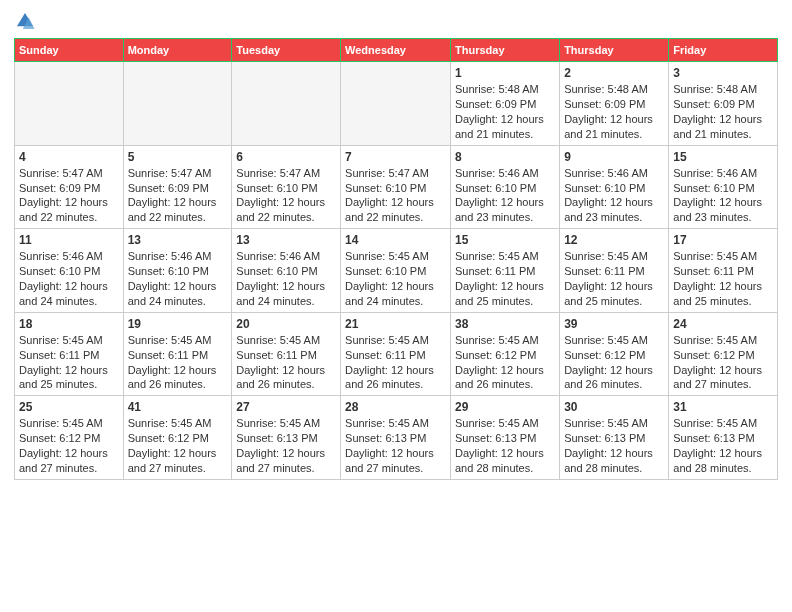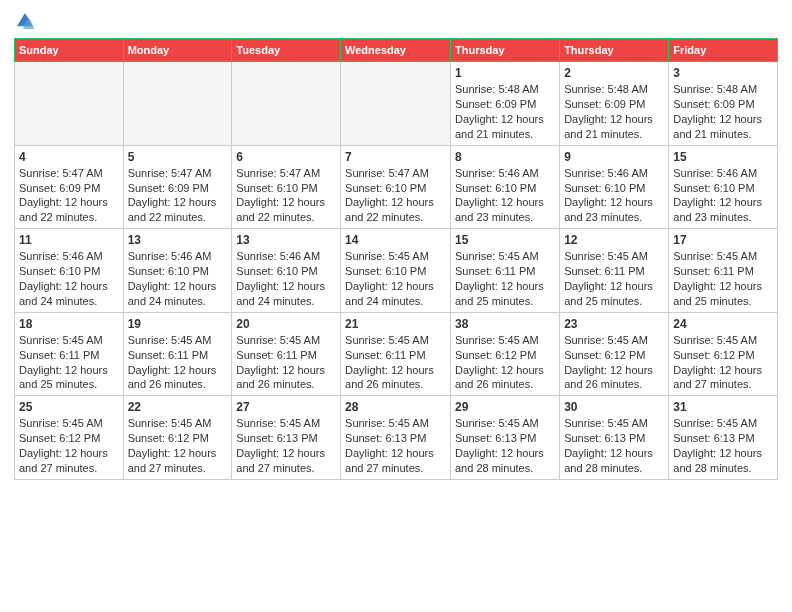--- a/index.html
+++ b/index.html
@@ -288,21 +288,21 @@
 and 26 minutes.</div>
           </td>
           <td>
             <span class="day-num">38</span>
             <div class="day-info" style="white-space: pre-line;">Sunrise: 5:45 AM
 Sunset: 6:12 PM
 Daylight: 12 hours
 and 26 minutes.</div>
           </td>
           <td>
-            <span class="day-num">23</span>
+            <span class="day-num">39</span>
             <div class="day-info" style="white-space: pre-line;">Sunrise: 5:45 AM
 Sunset: 6:12 PM
 Daylight: 12 hours
 and 26 minutes.</div>
           </td>
           <td>
             <span class="day-num">24</span>
             <div class="day-info" style="white-space: pre-line;">Sunrise: 5:45 AM
 Sunset: 6:12 PM
 Daylight: 12 hours
@@ -311,21 +311,21 @@
         </tr>
         <tr class="week-row">
           <td>
             <span class="day-num">25</span>
             <div class="day-info" style="white-space: pre-line;">Sunrise: 5:45 AM
 Sunset: 6:12 PM
 Daylight: 12 hours
 and 27 minutes.</div>
           </td>
           <td>
-            <span class="day-num">22</span>
+            <span class="day-num">41</span>
             <div class="day-info" style="white-space: pre-line;">Sunrise: 5:45 AM
 Sunset: 6:12 PM
 Daylight: 12 hours
 and 27 minutes.</div>
           </td>
           <td>
             <span class="day-num">27</span>
             <div class="day-info" style="white-space: pre-line;">Sunrise: 5:45 AM
 Sunset: 6:13 PM
 Daylight: 12 hours

